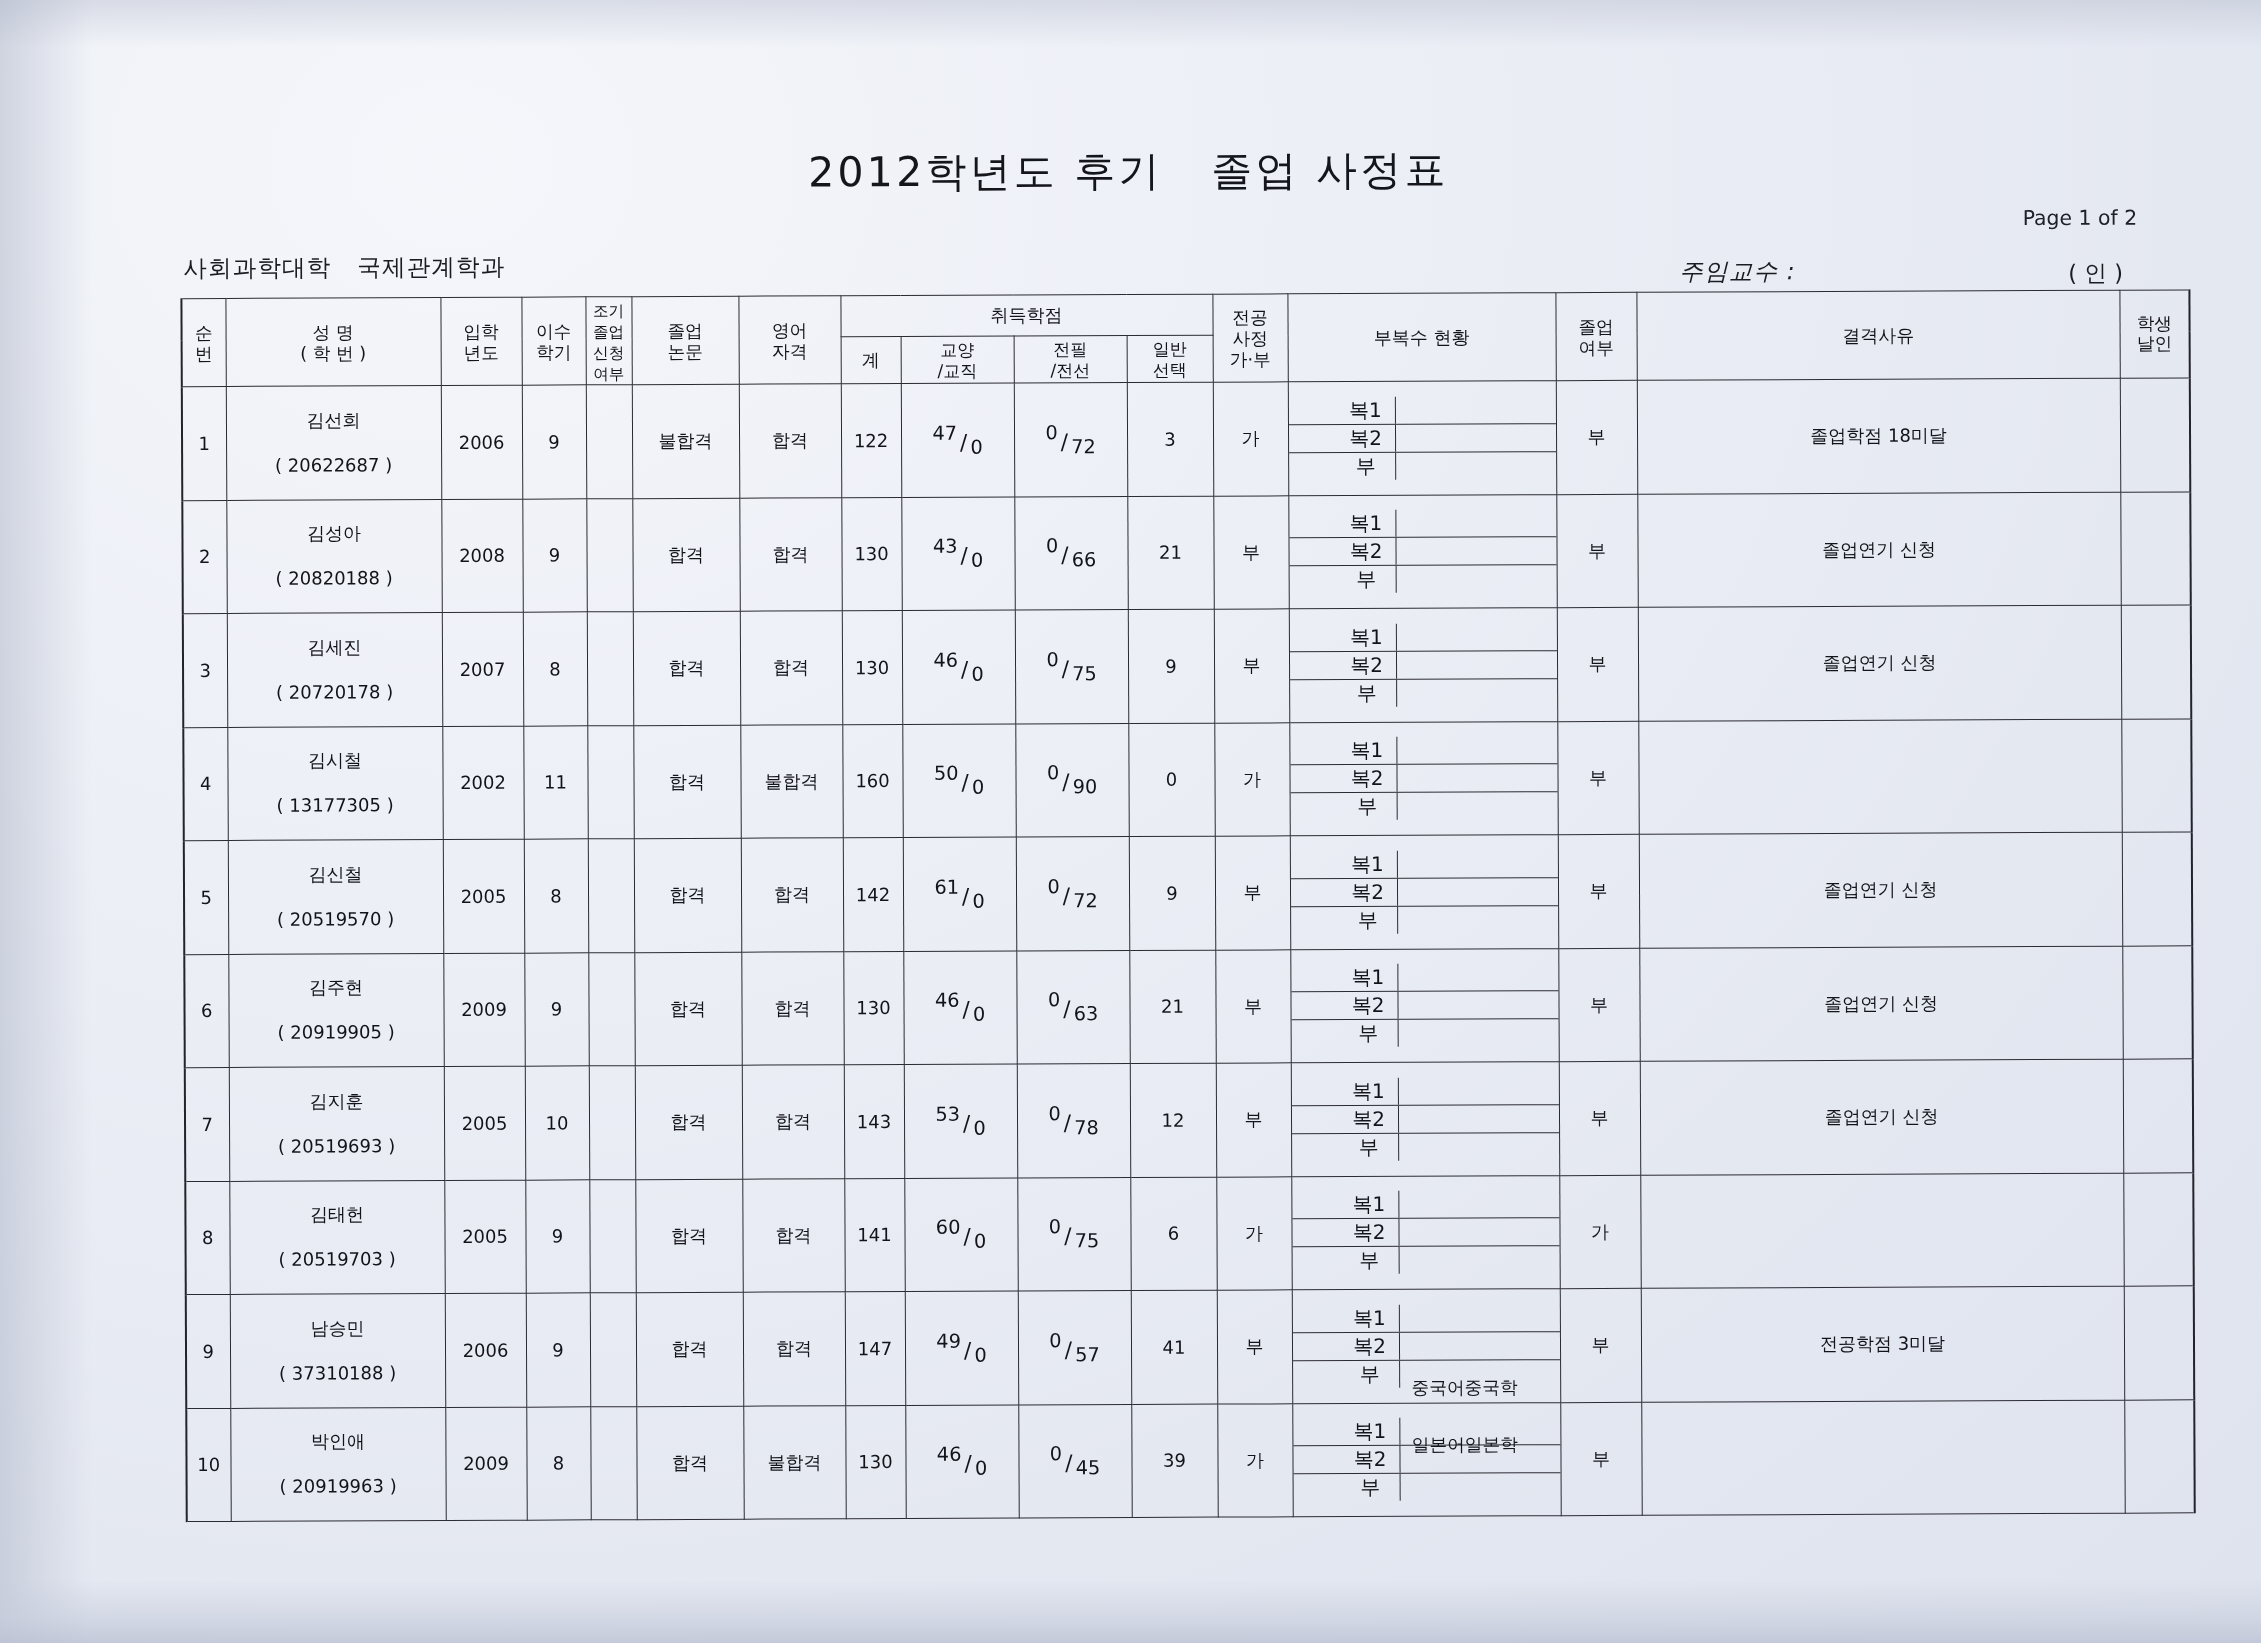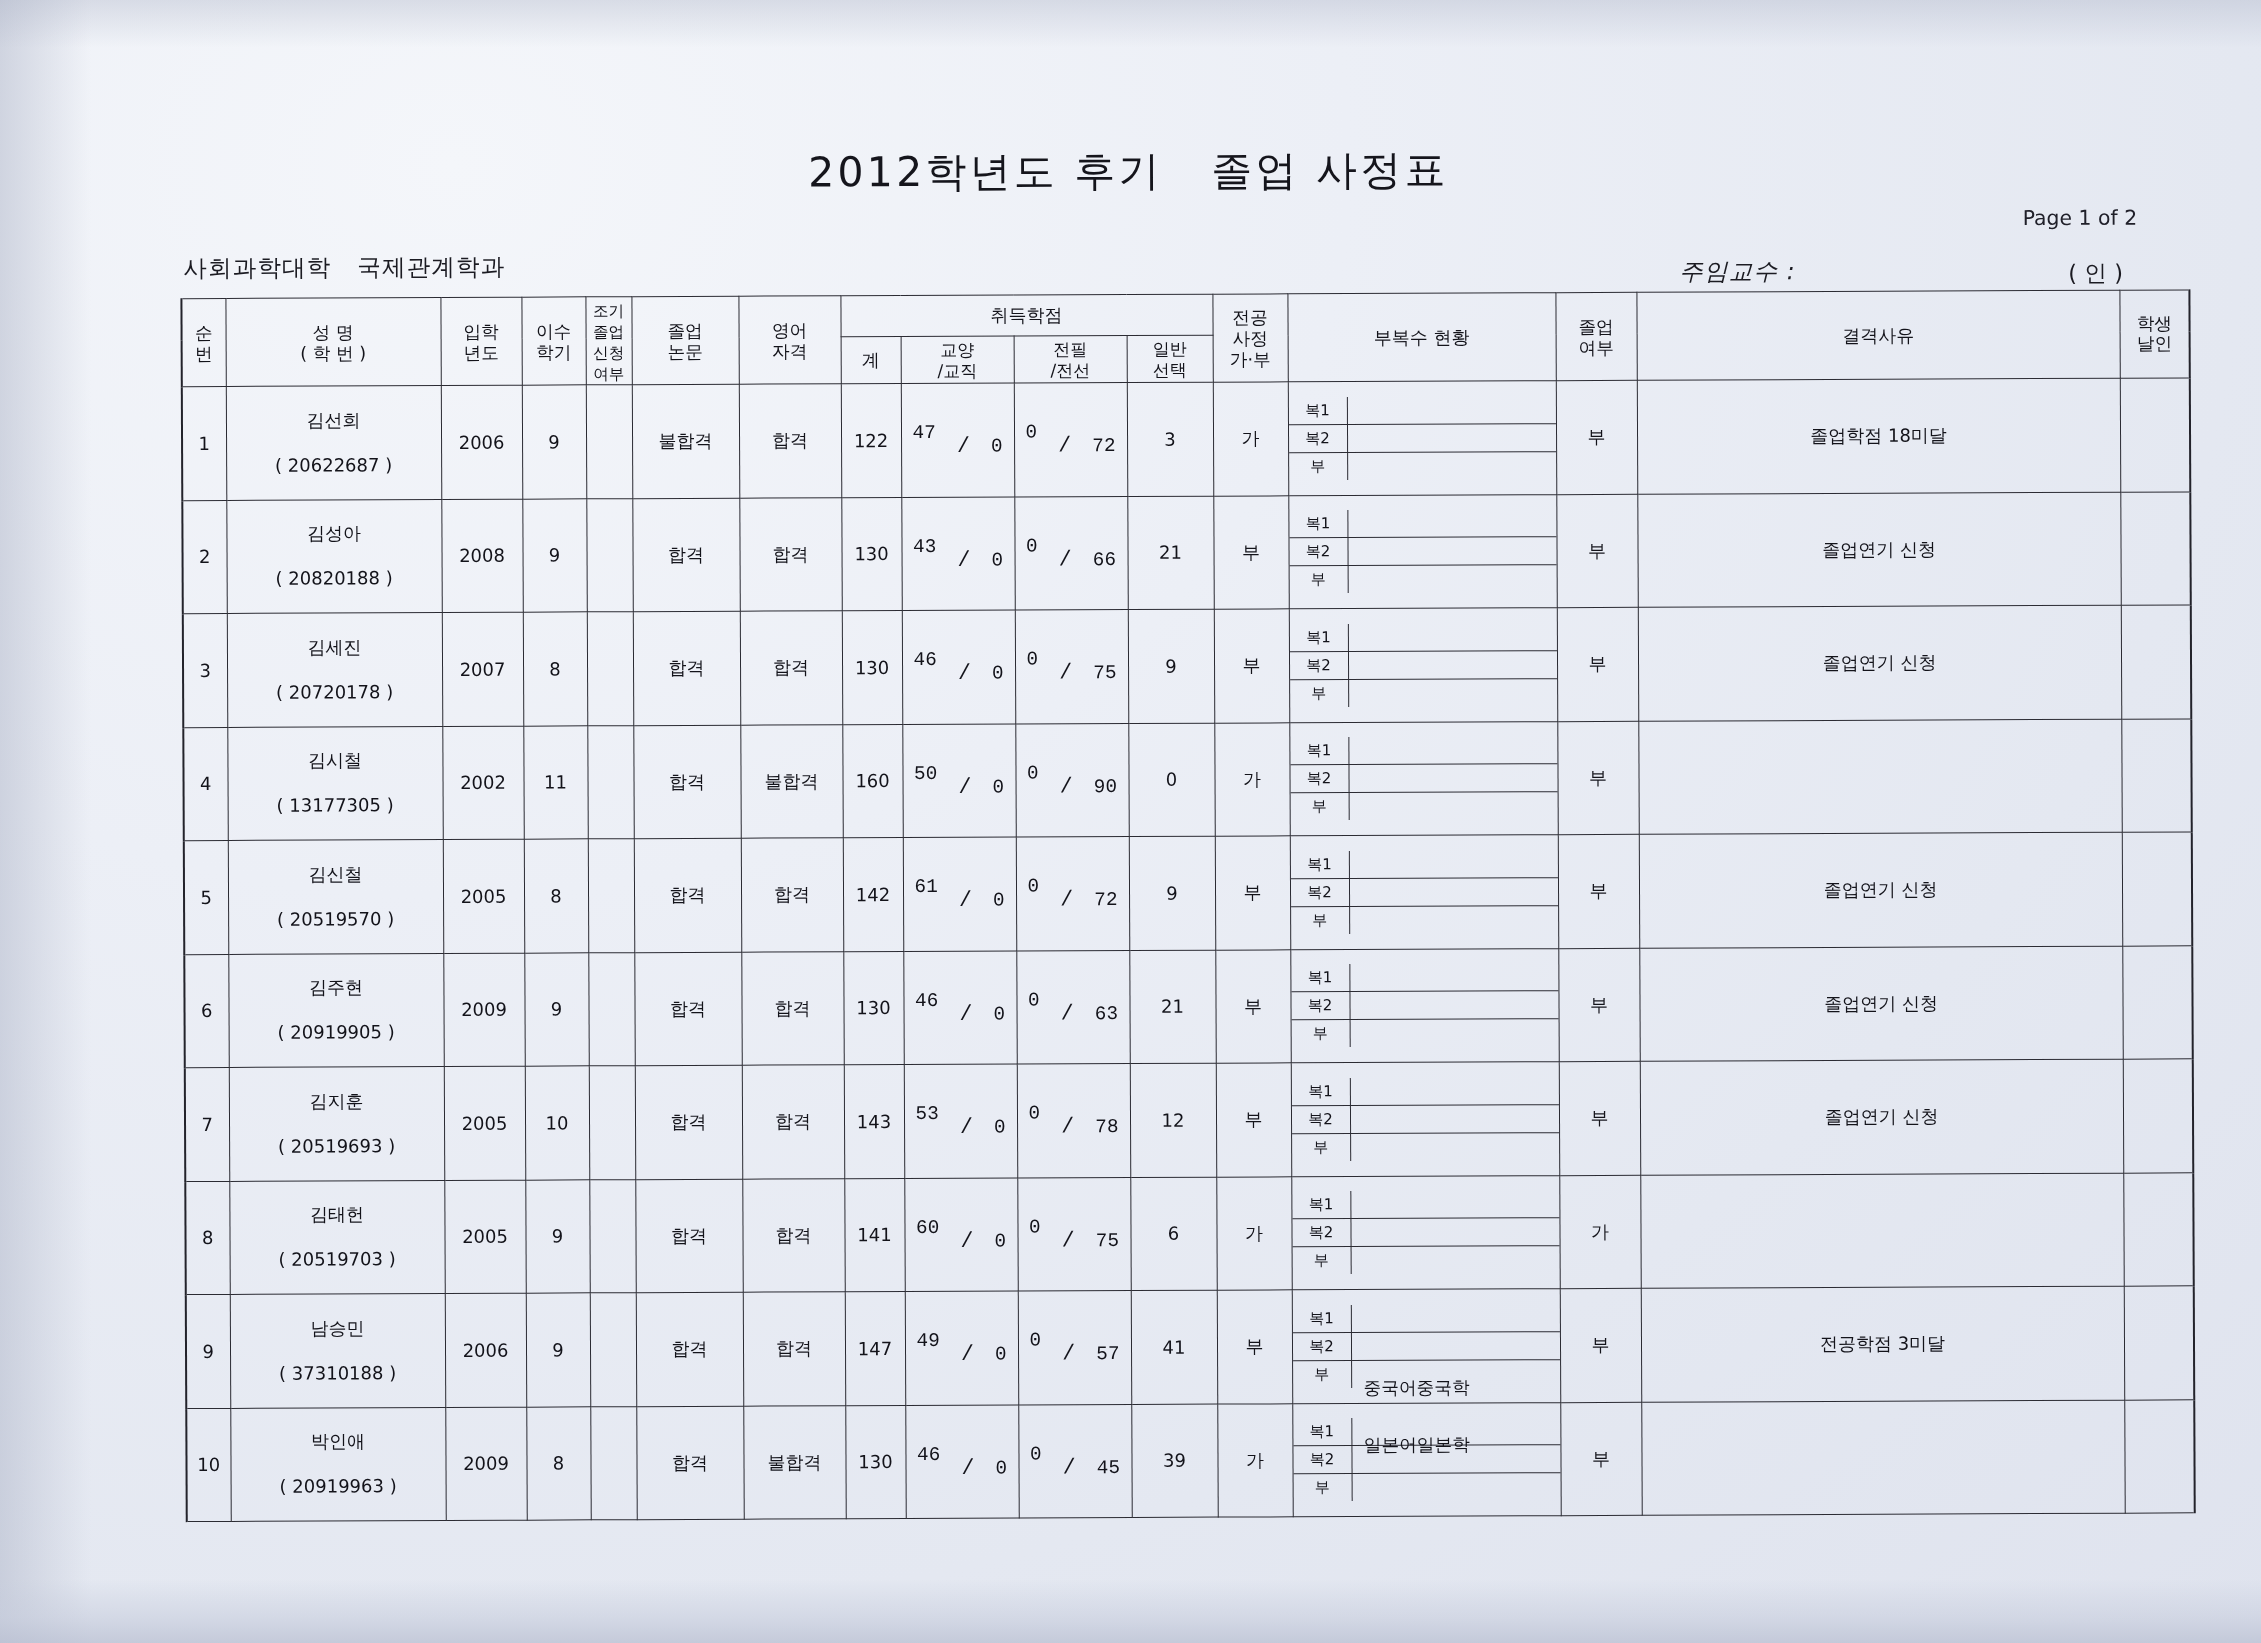--- a/index.html
+++ b/index.html
@@ -121,25 +121,24 @@
   .name-cell {
     text-align: center;
     font-size: 20px;
     line-height: 1.25;
     white-space: pre-line;
     padding: 3.2px 0;
   }
   .num-cell { font-size: 20.4px; }
   .frac {
     display: flex;
-    align-items: flex-end;
+    align-items: center;
     justify-content: center;
-    gap: 20px;
+    gap: 2px;
     font-size: 19.3px;
-    font-family: Liberation Mono, monospace;
   }
   .frac .top { margin-bottom: 14px; }
   .frac .slash { font-size: 21.5px; padding: 0 1.1px; margin-top: 4.3px;}
   .frac .bot { margin-top: 14px; }
   .reason-cell {
     text-align: left;
     padding-left: 14px;
     font-size: 19px;
     vertical-align: top;
     padding-top: 7.5px;
@@ -156,21 +155,22 @@
     align-items: center;
   }
   .dual-wrap .sub:last-child { border-bottom: none; }
   .dual-wrap .lbl {
     width: 58px;
     border-right: 1.1px solid #2b2b33;
     height: 100%;
     display: flex;
     align-items: center;
     justify-content: center;
-    font-size: 15px;
+    font-size: 20px;
+    padding-left: 48px;
   }
   .dual-wrap .val {
     flex: 1;
     height: 100%;
     display: flex;
     align-items: center;
     padding-left: 11.8px;
     font-size: 17.7px;
     margin-top: 27px;
   }

